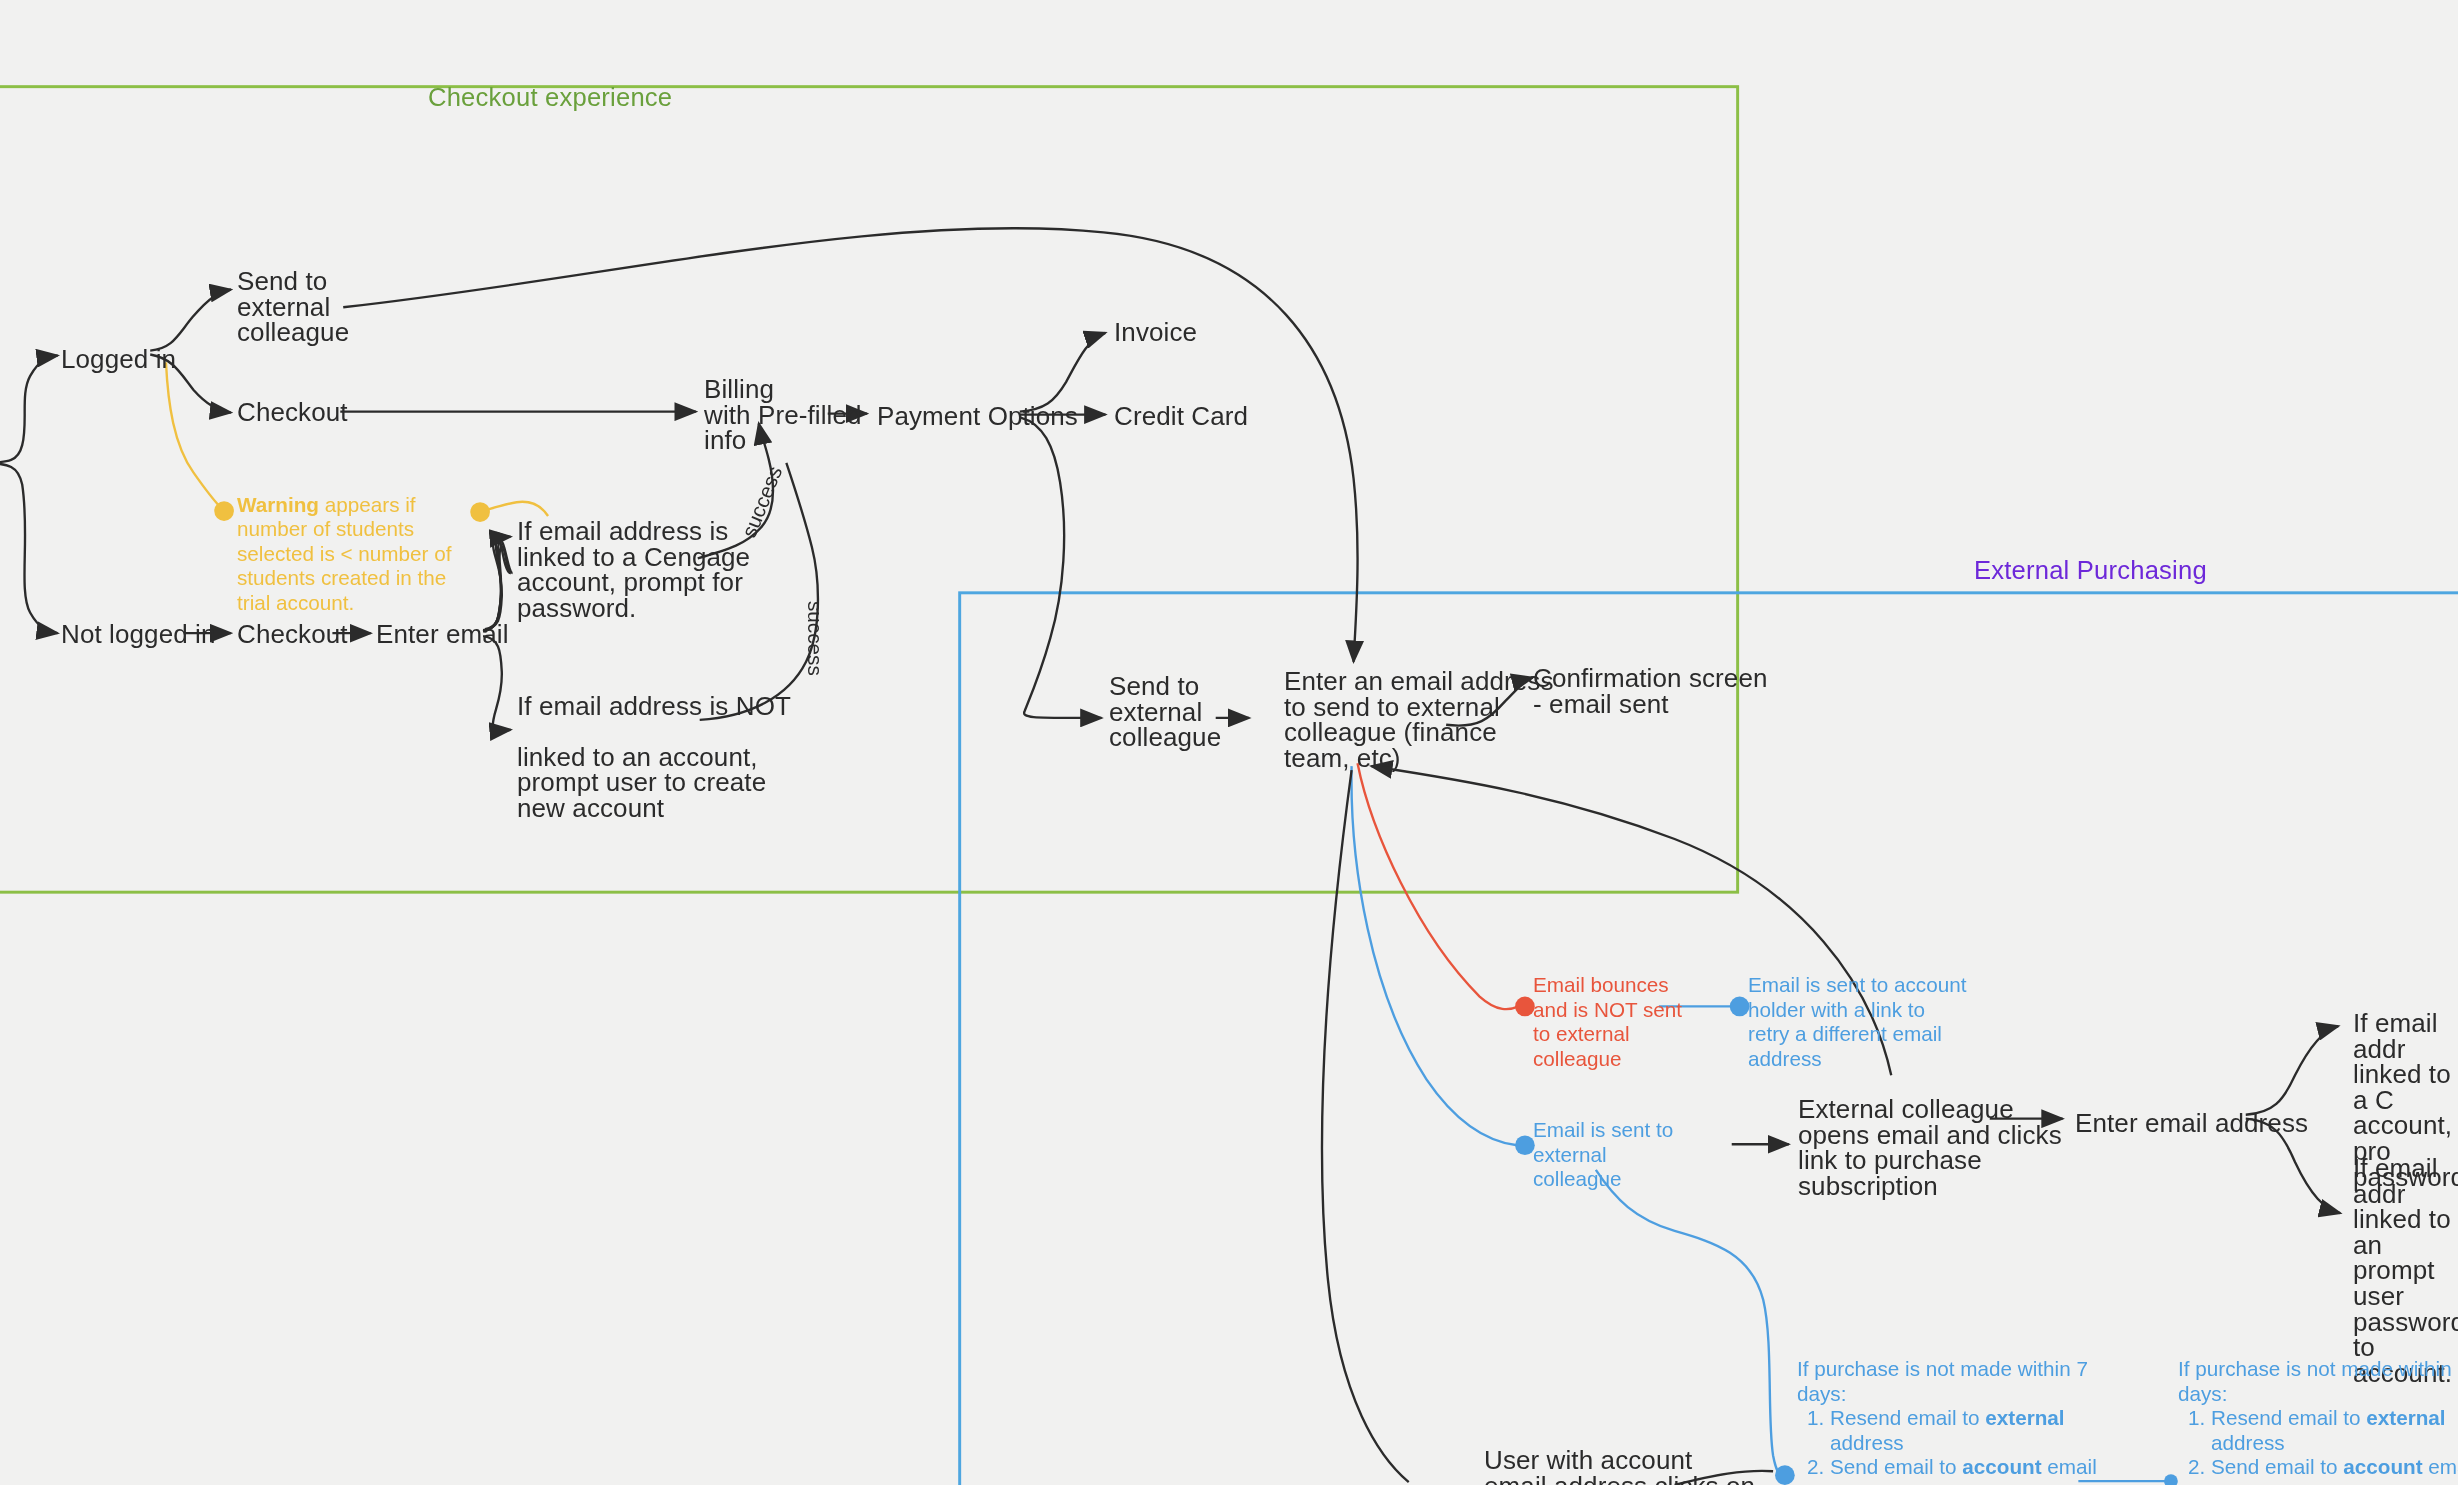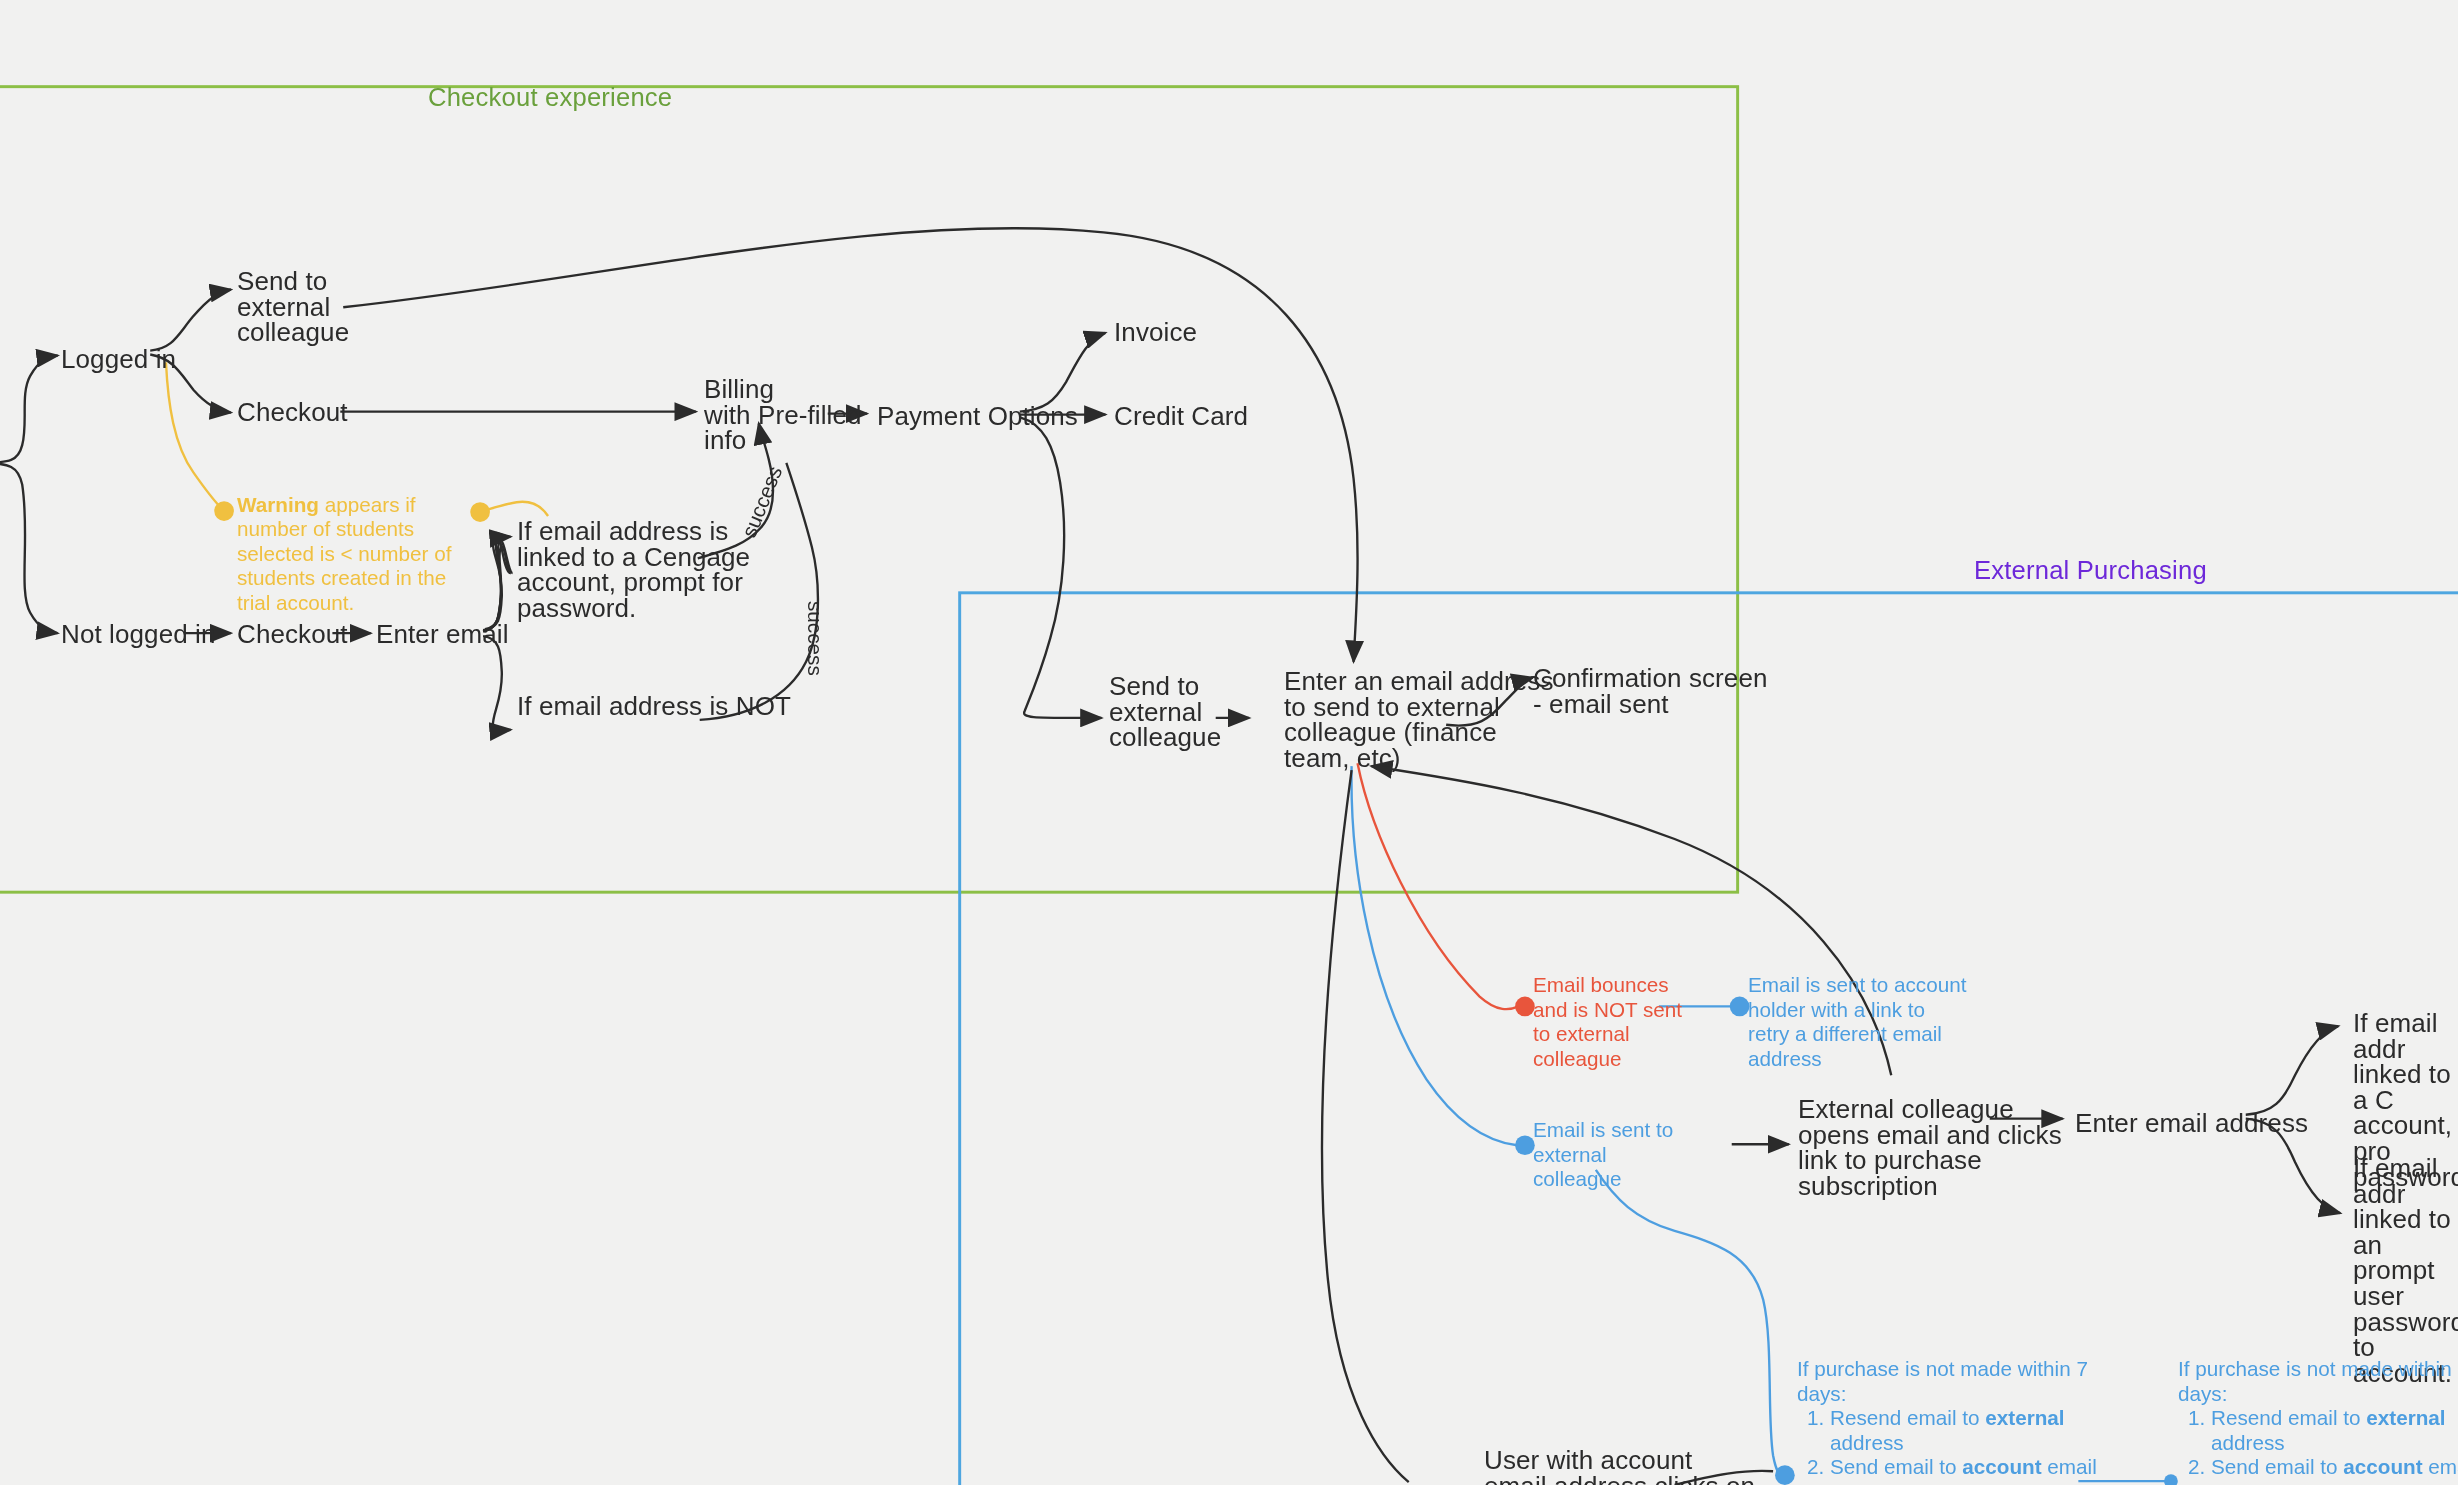--- a/index.html
+++ b/index.html
@@ -193,20 +193,21 @@
 <div class="node-label" style="left:237px;top:400px;">Checkout</div>
 <div class="node-label" style="left:237px;top:622px;">Checkout</div>
 <div class="node-label" style="left:376px;top:622px;">Enter email</div>
 <div class="node-label" style="left:517px;top:519px;">If email address is
 linked to a Cengage
 account, prompt for
 password.</div>
 
 <div class="node-label" style="left:517px;top:668px;">
   <span>If email address is <b>NOT</b></span><br>
+  <span>linked to an account,<br>prompt user to create<br>new account</span>
 </div>
 
 <div class="node-label" style="left:704px;top:377px;">Billing
 with Pre-filled
 info</div>
 <div class="node-label" style="left:877px;top:404px;">Payment Options</div>
 <div class="node-label" style="left:1114px;top:320px;">Invoice</div>
 <div class="node-label" style="left:1114px;top:404px;">Credit Card</div>
 <div class="node-label" style="left:1109px;top:674px;">Send to
 external

